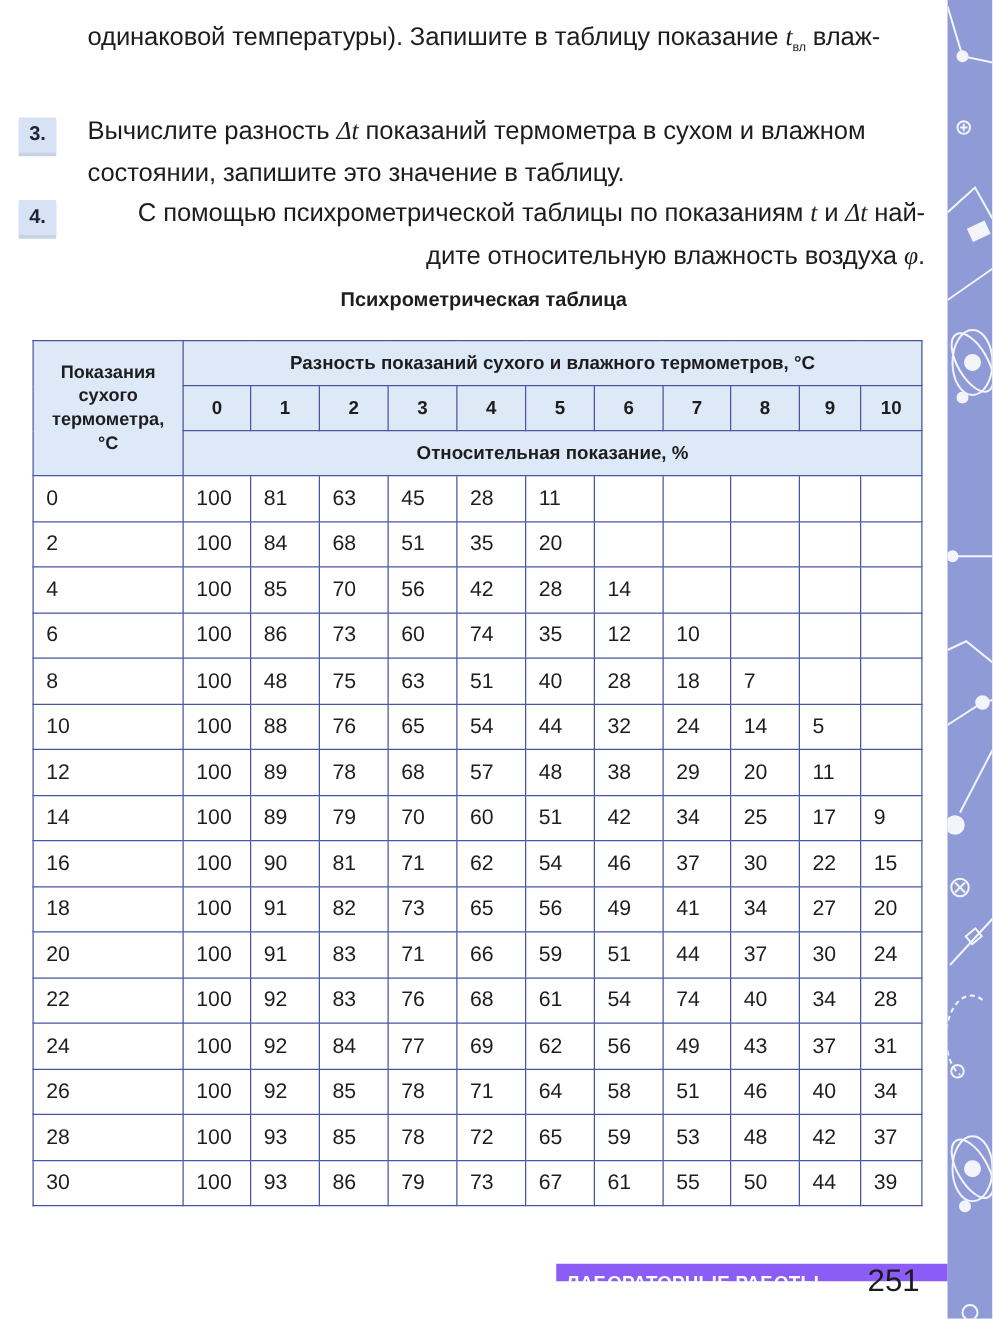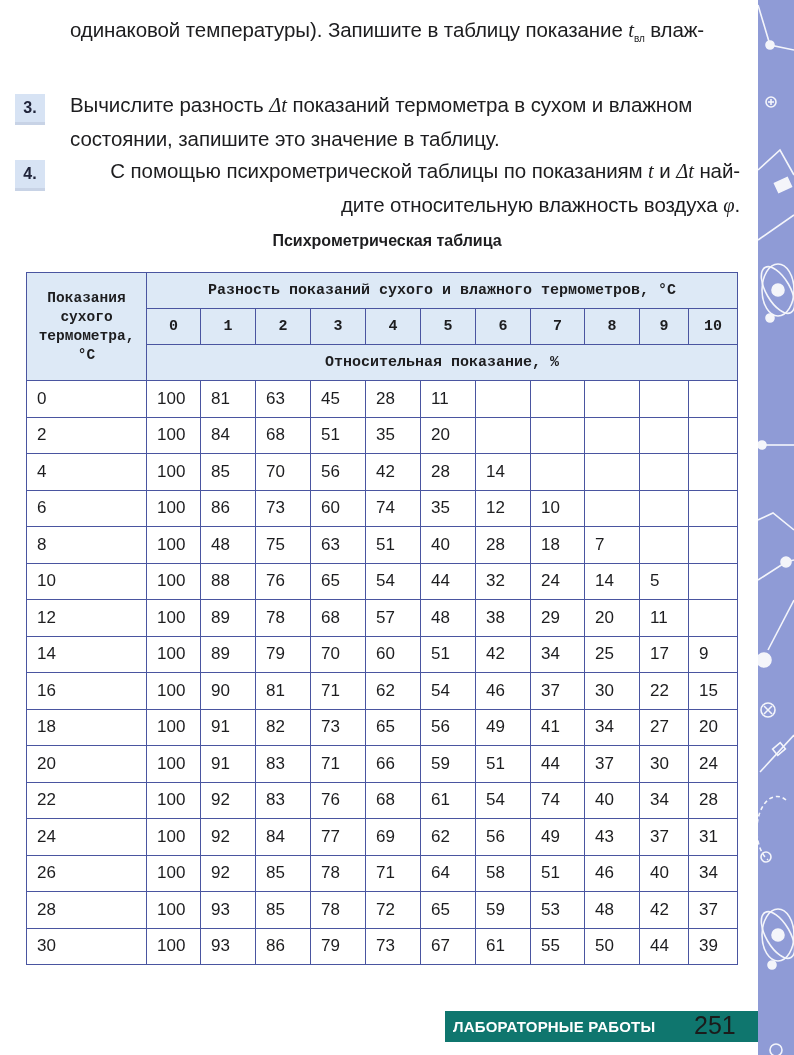--- a/index.html
+++ b/index.html
@@ -9,24 +9,24 @@
   .sidebar svg{position:absolute;left:0;top:0;}
   .para{position:absolute;left:70px;width:670px;font-size:20.5px;line-height:34px;letter-spacing:-0.1px;
         font-family:"Liberation Sans Narrow","Liberation Sans",sans-serif;}
   .para .it{font-family:"Liberation Serif",serif;font-style:italic;}
   .badge{position:absolute;left:15px;width:30px;height:28px;background:#d7e3f4;
          font-weight:bold;font-size:16px;line-height:28px;text-align:center;color:#20243a;
          box-shadow:0 3px 0 #c8d3e6;}
   .caption{position:absolute;left:0;width:774px;top:232px;text-align:center;font-weight:bold;font-size:16px;color:#1d1d1f;}
   table.psy{position:absolute;left:26px;top:272px;border-collapse:collapse;table-layout:fixed;}
   table.psy td,table.psy th{border:1.5px solid #4a55a0;padding:0;}
-  table.psy th{background:#dde9f6;font-weight:bold;font-size:15px;color:#1d1d1f;text-align:center;height:35px;font-family:Liberation Mono, monospace;}
+  table.psy th{background:#dde9f6;font-weight:bold;font-size:15px;color:#1d1d1f;text-align:center;height:35px;}
   table.psy td{height:35.5px;font-size:17px;text-align:left;padding-left:10px;color:#1d1d1f;background:#fff;}
   table.psy th.corner{font-size:14.5px;line-height:19px;}
-  .footer{position:absolute;left:445px;top:1011px;width:313px;height:31px;background:#0f766e;}
+  .footer{position:absolute;left:445px;top:1011px;width:313px;height:14px;background:#8b5cf6;}
   .footer .lbl{position:absolute;left:8px;top:7px;font-weight:bold;font-size:15px;color:#fff;letter-spacing:0.2px;}
   .footer .pg{position:absolute;left:249px;top:0px;font-size:25px;color:#1b1b1b;}
 </style>
 </head>
 <body>
 
 <div class="sidebar">
   <svg width="36" height="1055" viewBox="0 0 36 1055">
     <g stroke="#ffffff" stroke-width="1.6" fill="none" opacity="0.9">
       <polyline points="0,5 12,45 36,50"></polyline>

